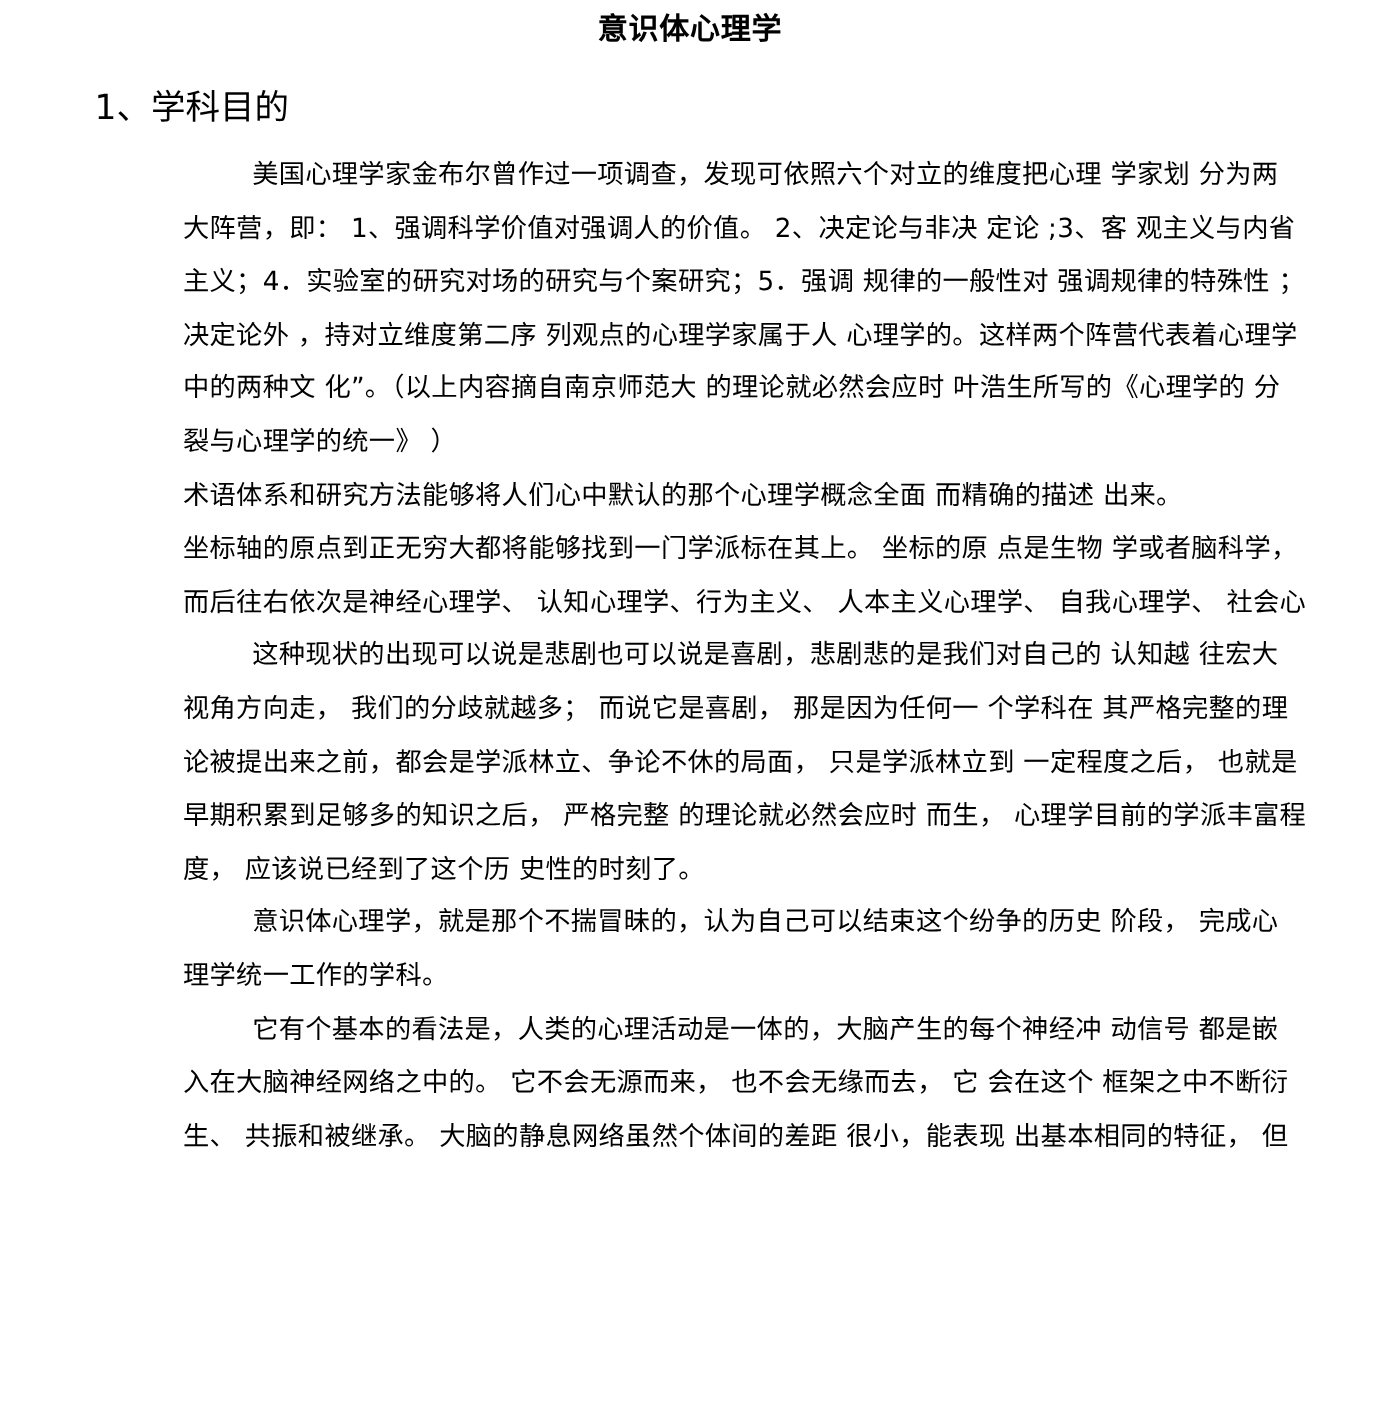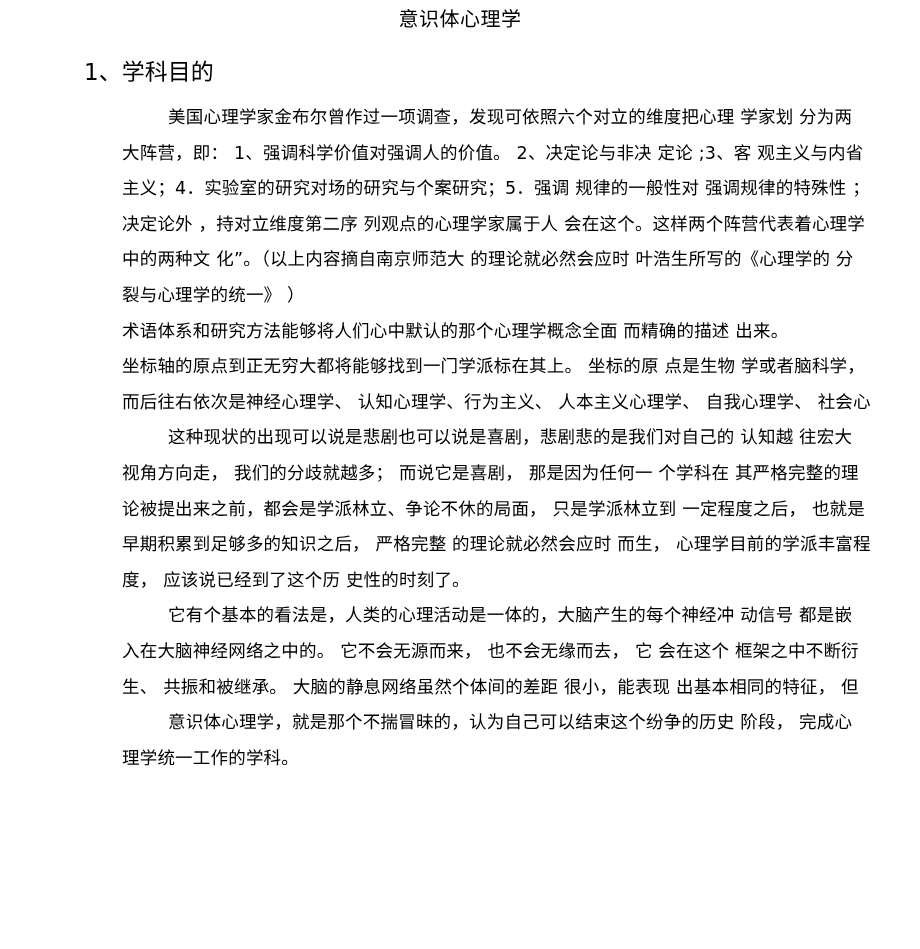--- a/index.html
+++ b/index.html
@@ -22,32 +22,32 @@
     width: 920px;
     height: 949px;
     box-sizing: border-box;
     padding: 0;
     background: #ffffff;
   }
 
   .doc-title {
     text-align: center;
     font-size: 20px;
-    font-weight: normal;
+    font-weight: bold;
     line-height: 30px;
     margin: 4px 0 0 0;
     letter-spacing: 0.5px;
   }
 
   .section-heading {
     font-size: 23px;
     font-weight: normal;
     line-height: 32px;
     margin: 22px 0 0 0;
-    padding-left: 84px;
+    padding-left: 63px;
     letter-spacing: 0px;
   }
 
   .body-block {
     margin-top: 12px;
     padding-left: 122px;
     padding-right: 108px;
   }
 
   
@@ -71,42 +71,42 @@
   <h1 class="doc-title">意识体心理学</h1>
 
   <h2 class="section-heading">1、学科目的</h2>
 
   <div class="body-block">
 
   <div class="paragraph">
         <div class="line indent">        美国心理学家金布尔曾作过一项调查，发现可依照六个对立的维度把心理 学家划 分为两</div>
         <div class="line">大阵营，即： 1、强调科学价值对强调人的价值。 2、决定论与非决 定论 ;3、客 观主义与内省</div>
         <div class="line">主义；4．实验室的研究对场的研究与个案研究；5．强调 规律的一般性对 强调规律的特殊性 ；</div>
-        <div class="line">决定论外 ，持对立维度第二序 列观点的心理学家属于人 会在这个。这样两个阵营代表着心理学</div>
+        <div class="line">决定论外 ，持对立维度第二序 列观点的心理学家属于人 心理学的。这样两个阵营代表着心理学</div>
         <div class="line">中的两种文 化”。（以上内容摘自南京师范大 的理论就必然会应时 叶浩生所写的《心理学的 分</div>
         <div class="line">裂与心理学的统一》 ）</div>
       </div>
       <div class="paragraph">
         <div class="line">术语体系和研究方法能够将人们心中默认的那个心理学概念全面 而精确的描述 出来。</div>
       </div>
       <div class="paragraph">
         <div class="line">坐标轴的原点到正无穷大都将能够找到一门学派标在其上。 坐标的原 点是生物 学或者脑科学，</div>
         <div class="line">而后往右依次是神经心理学、 认知心理学、行为主义、 人本主义心理学、 自我心理学、 社会心</div>
       </div>
       <div class="paragraph">
         <div class="line indent">        这种现状的出现可以说是悲剧也可以说是喜剧，悲剧悲的是我们对自己的 认知越 往宏大</div>
         <div class="line">视角方向走， 我们的分歧就越多； 而说它是喜剧， 那是因为任何一 个学科在 其严格完整的理</div>
         <div class="line">论被提出来之前，都会是学派林立、争论不休的局面， 只是学派林立到 一定程度之后， 也就是</div>
         <div class="line">早期积累到足够多的知识之后， 严格完整 的理论就必然会应时 而生， 心理学目前的学派丰富程</div>
         <div class="line">度， 应该说已经到了这个历 史性的时刻了。</div>
       </div>
       <div class="paragraph">
+        <div class="line indent">        意识体心理学，就是那个不揣冒昧的，认为自己可以结束这个纷争的历史 阶段， 完成心</div>
+        <div class="line">理学统一工作的学科。</div>
+      </div>
+      <div class="paragraph">
         <div class="line indent">        它有个基本的看法是，人类的心理活动是一体的，大脑产生的每个神经冲 动信号 都是嵌</div>
         <div class="line">入在大脑神经网络之中的。 它不会无源而来， 也不会无缘而去， 它 会在这个 框架之中不断衍</div>
         <div class="line">生、 共振和被继承。 大脑的静息网络虽然个体间的差距 很小，能表现 出基本相同的特征， 但</div>
-      </div>
-      <div class="paragraph">
-        <div class="line indent">        意识体心理学，就是那个不揣冒昧的，认为自己可以结束这个纷争的历史 阶段， 完成心</div>
-        <div class="line">理学统一工作的学科。</div>
       </div>
     </div>
 
 </div>
 
 </body></html>

